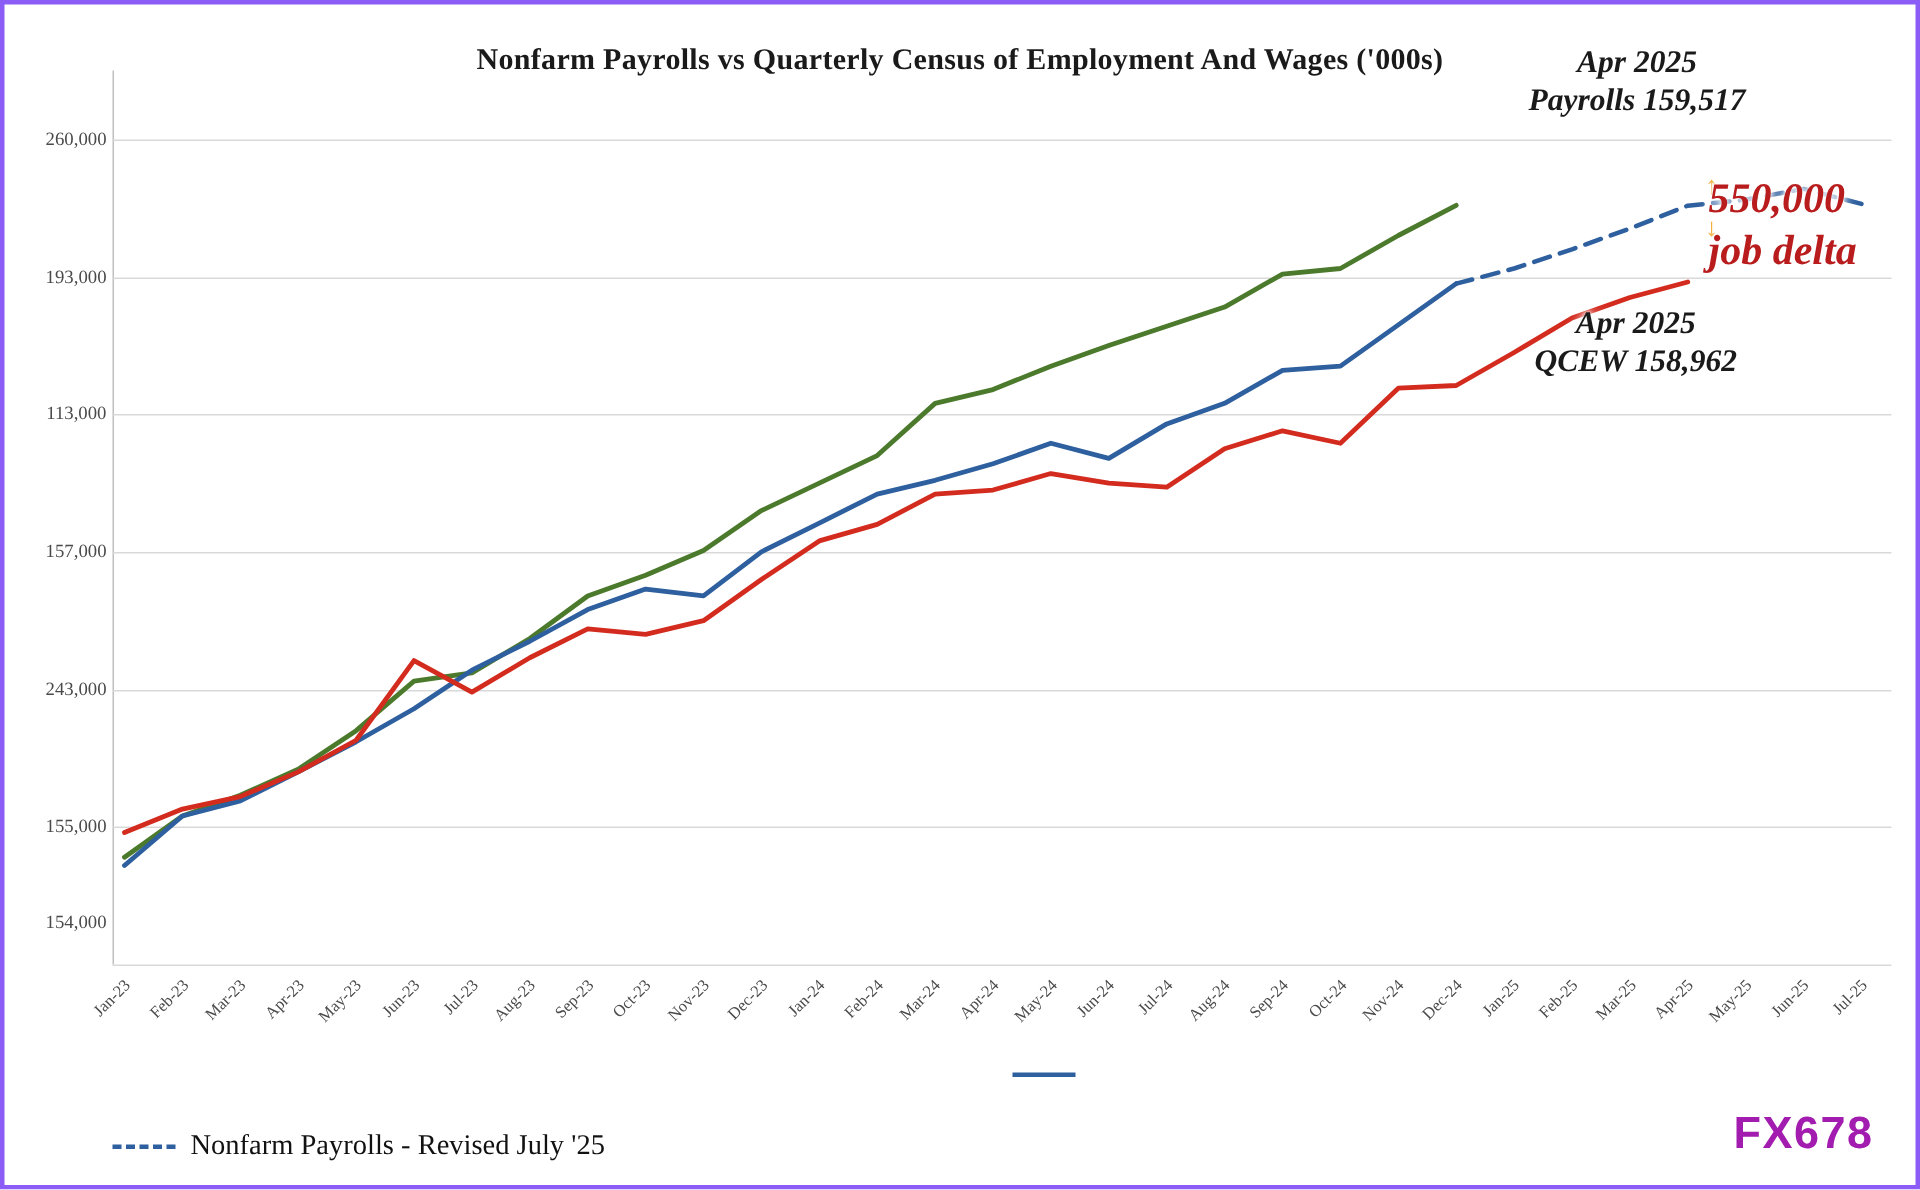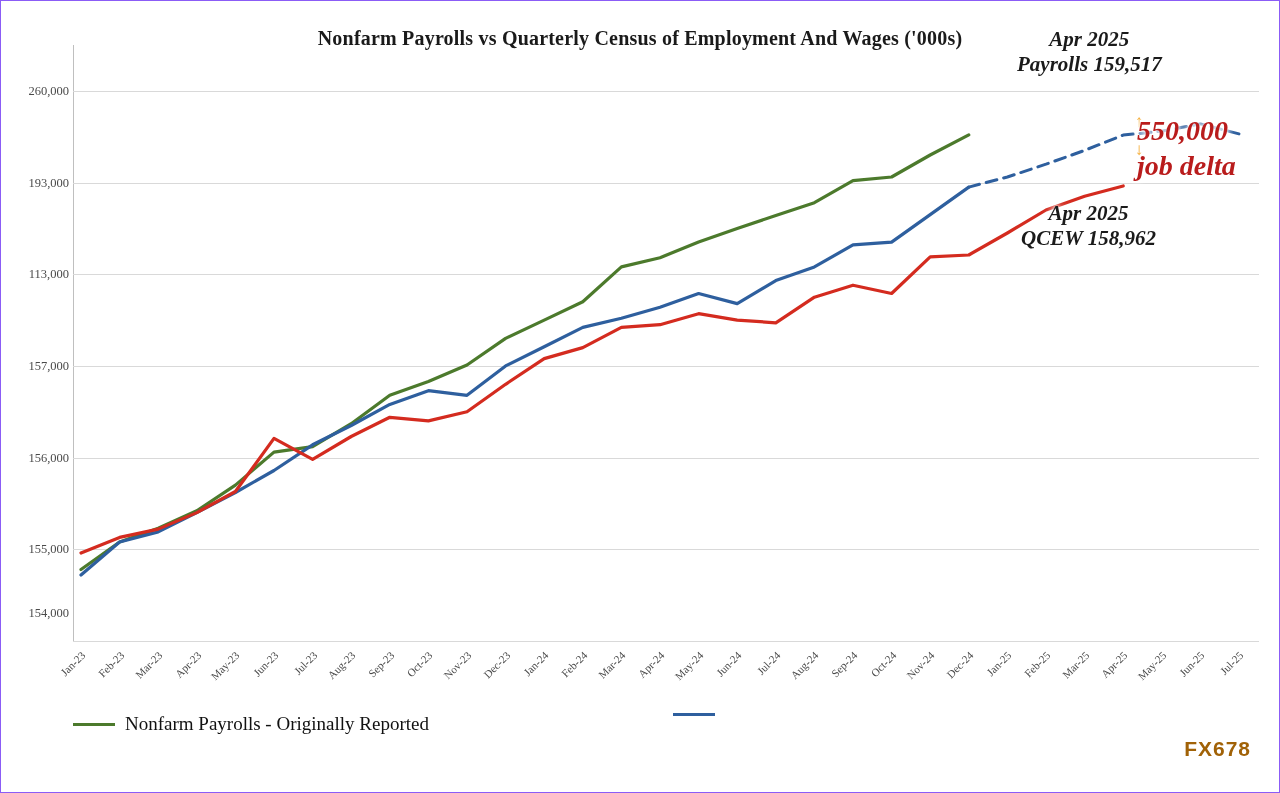--- a/index.html
+++ b/index.html
@@ -6,21 +6,21 @@
   body {
     width:1280px; height:793px;
     background:#ffffff;
     font-family:"Liberation Serif", serif;
     position:relative;
     overflow:hidden;
   }
   #chart-frame {
     position:absolute; left:0; top:0; width:1280px; height:793px;
     box-sizing:border-box;
-    border:1px solid #8b5cf6;
+    border:3px solid #8b5cf6;
   }
   .plot-title {
     position:absolute;
     left:0; right:0; top:26px;
     text-align:center;
     font-size:20px;
     font-weight:bold;
     color:#1a1a1a;
     letter-spacing:0.2px;
   }
@@ -84,22 +84,22 @@
   .legend-item { position:absolute; display:flex; align-items:center; }
   .legend-swatch { width:42px; height:0; border-top-width:3.5px; border-top-style:solid; margin-right:10px; }
   .legend-label { font-size:19px; color:#111; white-space:nowrap; }
 
   #source {
     position:absolute; left:18px; top:809px;
     font-size:9.5px; font-weight:bold; font-style:italic; color:#111;margin-left:40px;
   }
   #watermark {
     position:absolute; right:28px; top:736px;
-    font-size:21px; font-weight:bold;
-    color:#a16207;
+    font-size:30px; font-weight:bold;
+    color:#a21caf;
     font-family:"Liberation Sans", sans-serif;
     letter-spacing:1px;
   }
   .halo { text-shadow: 0 0 3px #fff, 0 0 6px #fff, 0 0 9px #fff; font-style: italic; }
 </style>
 </head>
 <body>
 
 <div id="chart-frame">
 
@@ -112,21 +112,21 @@
       <div class="gridline" style="top: 548.308px; left: 72px; width: 1186px;"></div>
       <div class="gridline" style="top: 456.615px; left: 72px; width: 1186px;"></div>
       <div class="gridline" style="top: 364.923px; left: 72px; width: 1186px;"></div>
       <div class="gridline" style="top: 273.231px; left: 72px; width: 1186px;"></div>
       <div class="gridline" style="top: 181.538px; left: 72px; width: 1186px;"></div>
       <div class="gridline" style="top: 89.8462px; left: 72px; width: 1186px;"></div>
     </div>
   <div id="yticks">
       <div class="ytick-wrap" style="left: 4px; top: 612px;">154,000</div>
       <div class="ytick-wrap" style="left: 4px; top: 548.308px;">155,000</div>
-      <div class="ytick-wrap" style="left: 4px; top: 456.615px;">156,000</div>
+      <div class="ytick-wrap" style="left: 4px; top: 456.615px;">243,000</div>
       <div class="ytick-wrap" style="left: 4px; top: 364.923px;">157,000</div>
       <div class="ytick-wrap" style="left: 4px; top: 273.231px;">113,000</div>
       <div class="ytick-wrap" style="left: 4px; top: 181.538px;">193,000</div>
       <div class="ytick-wrap" style="left: 4px; top: 89.8462px;">260,000</div>
     </div>
   <div id="xticks">
       <div class="xtick" style="left: 78px; top: 648px; transform: rotate(-45deg); transform-origin: right top; width: 64px; margin-left: -64px;">Jan-23</div>
       <div class="xtick" style="left: 116.6px; top: 648px; transform: rotate(-45deg); transform-origin: right top; width: 64px; margin-left: -64px;">Feb-23</div>
       <div class="xtick" style="left: 155.2px; top: 648px; transform: rotate(-45deg); transform-origin: right top; width: 64px; margin-left: -64px;">Mar-23</div>
       <div class="xtick" style="left: 193.8px; top: 648px; transform: rotate(-45deg); transform-origin: right top; width: 64px; margin-left: -64px;">Apr-23</div>
@@ -180,25 +180,25 @@
 
   <div id="arrow-up">↑</div>
   <div id="arrow-down">↓</div>
 
   <div id="annot-delta" class="halo">
     <div>550,000</div>
     <div>job delta</div>
   </div>
 
   <div id="legend">
-      <div class="legend-item" style="left: 0px; top: 4px;">
-        <div class="legend-swatch" style="border-top-color: rgb(76, 122, 44); border-top-style: solid;"></div>
-        <span class="legend-label">Nonfarm Payrolls - Originally Reported</span>
-      </div>
       <div class="legend-item" style="left: 600px; top: 4px;">
         <div class="legend-swatch" style="border-top-color: rgb(46, 95, 158); border-top-style: solid;"></div>
       </div>
+      <div class="legend-item" style="left: 0px; top: 42px;">
+        <div class="legend-swatch" style="border-top-color: rgb(46, 95, 158); border-top-style: dashed;"></div>
+        <span class="legend-label">Nonfarm Payrolls - Revised July '25</span>
+      </div>
     </div>
 
   <div id="source">Source: ZeroHedge</div>
   <div id="watermark">FX678</div>
 
 </div>
 
 </body></html>

